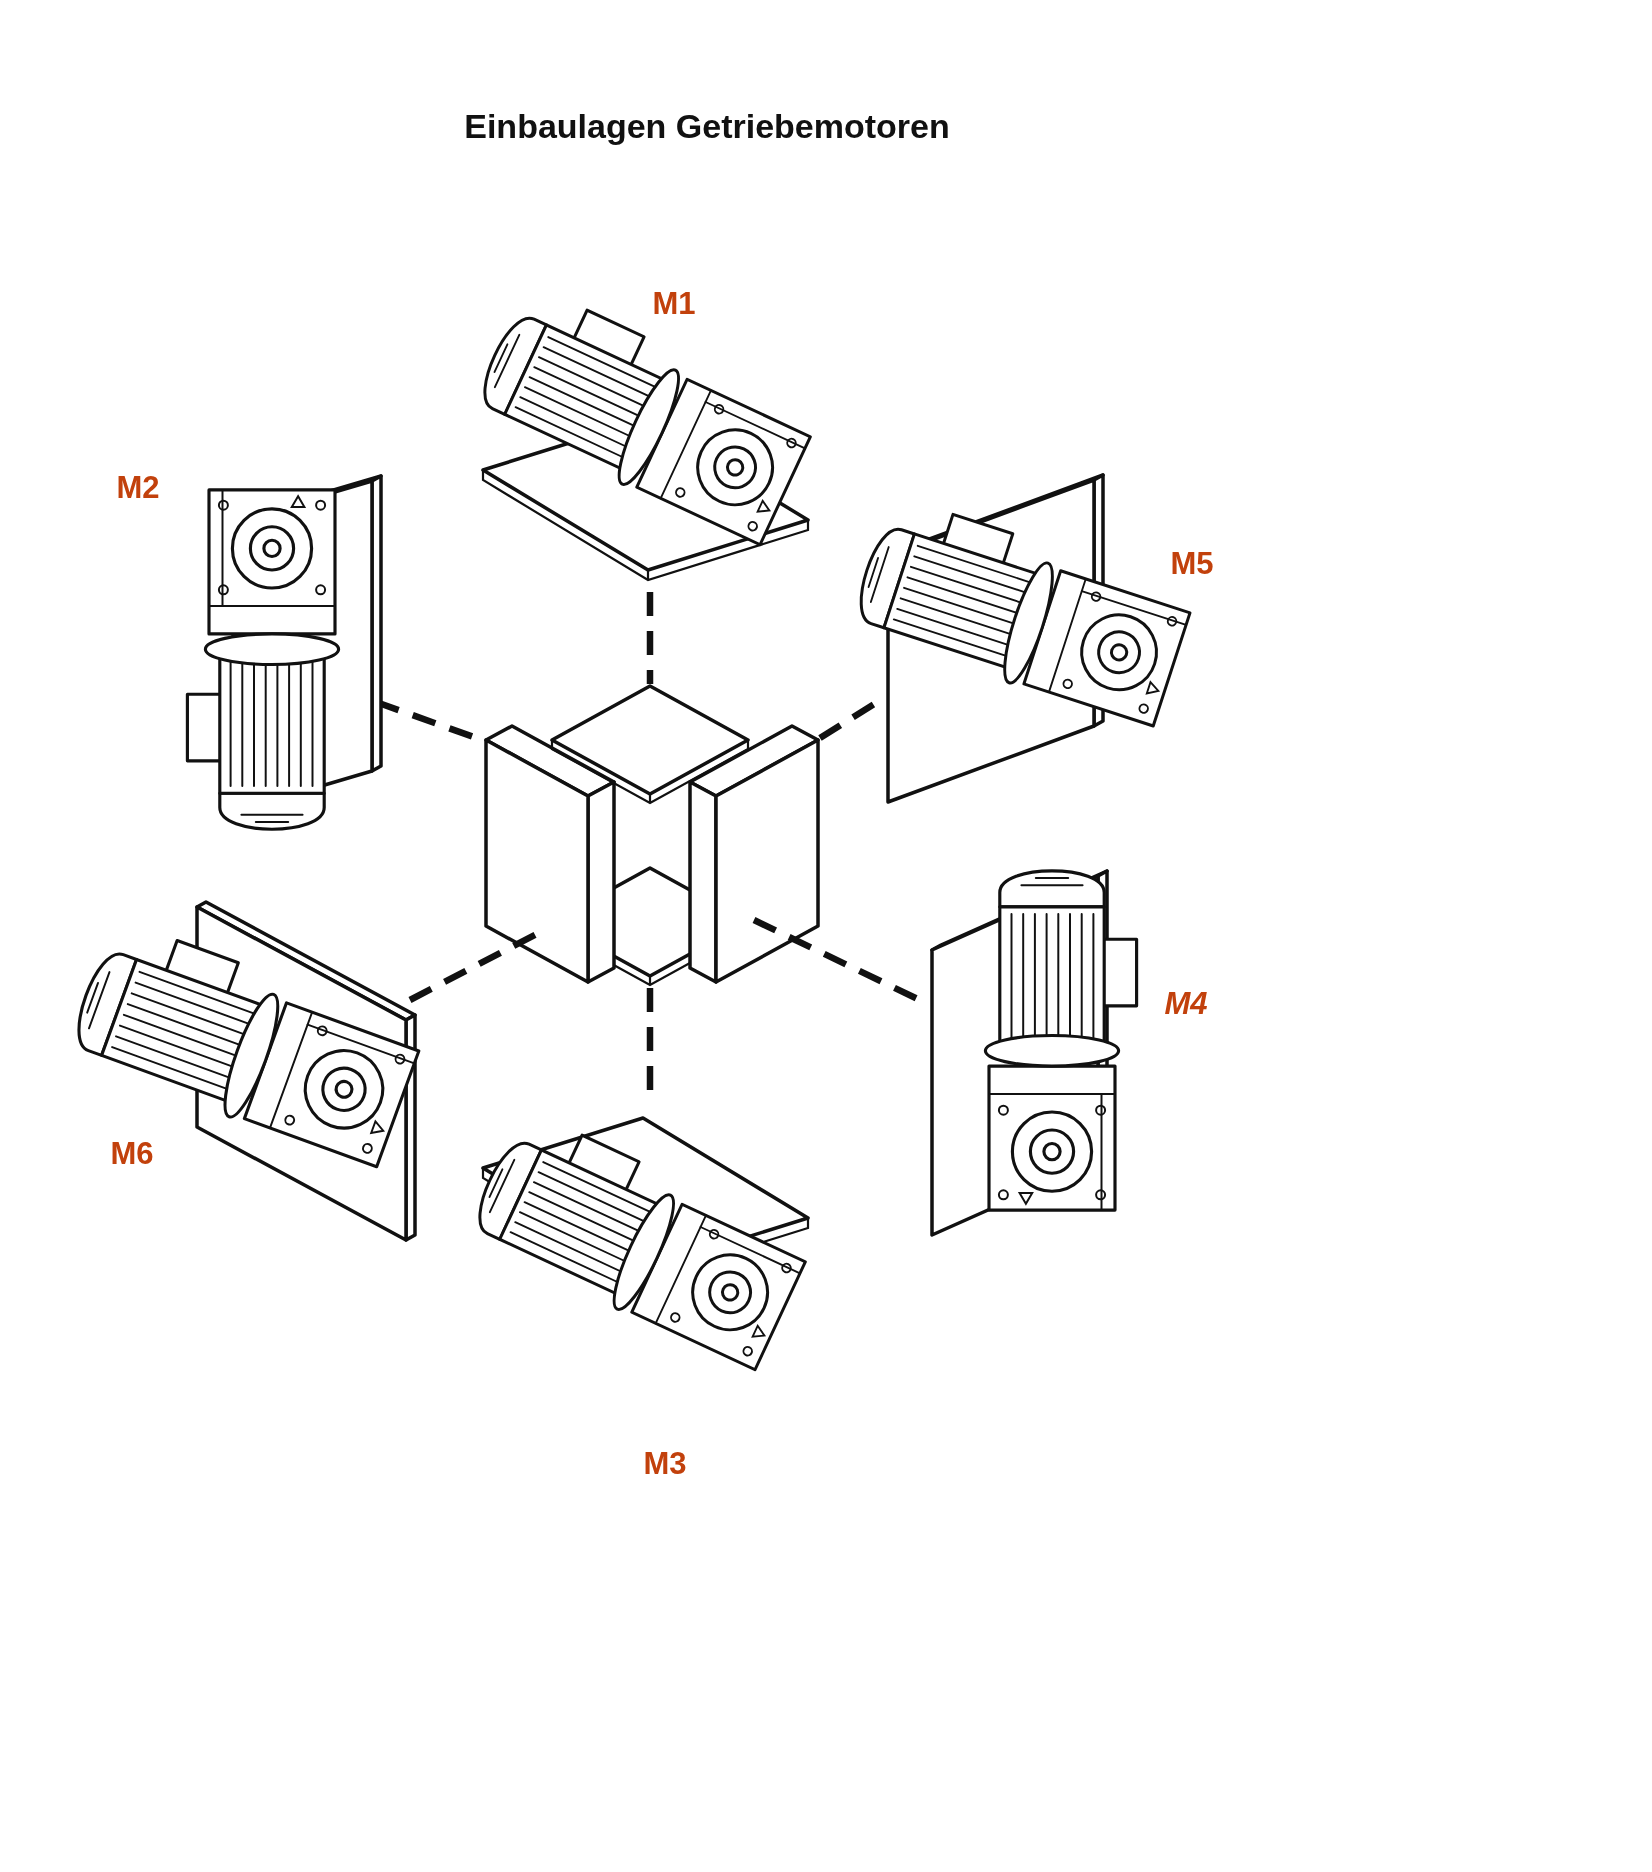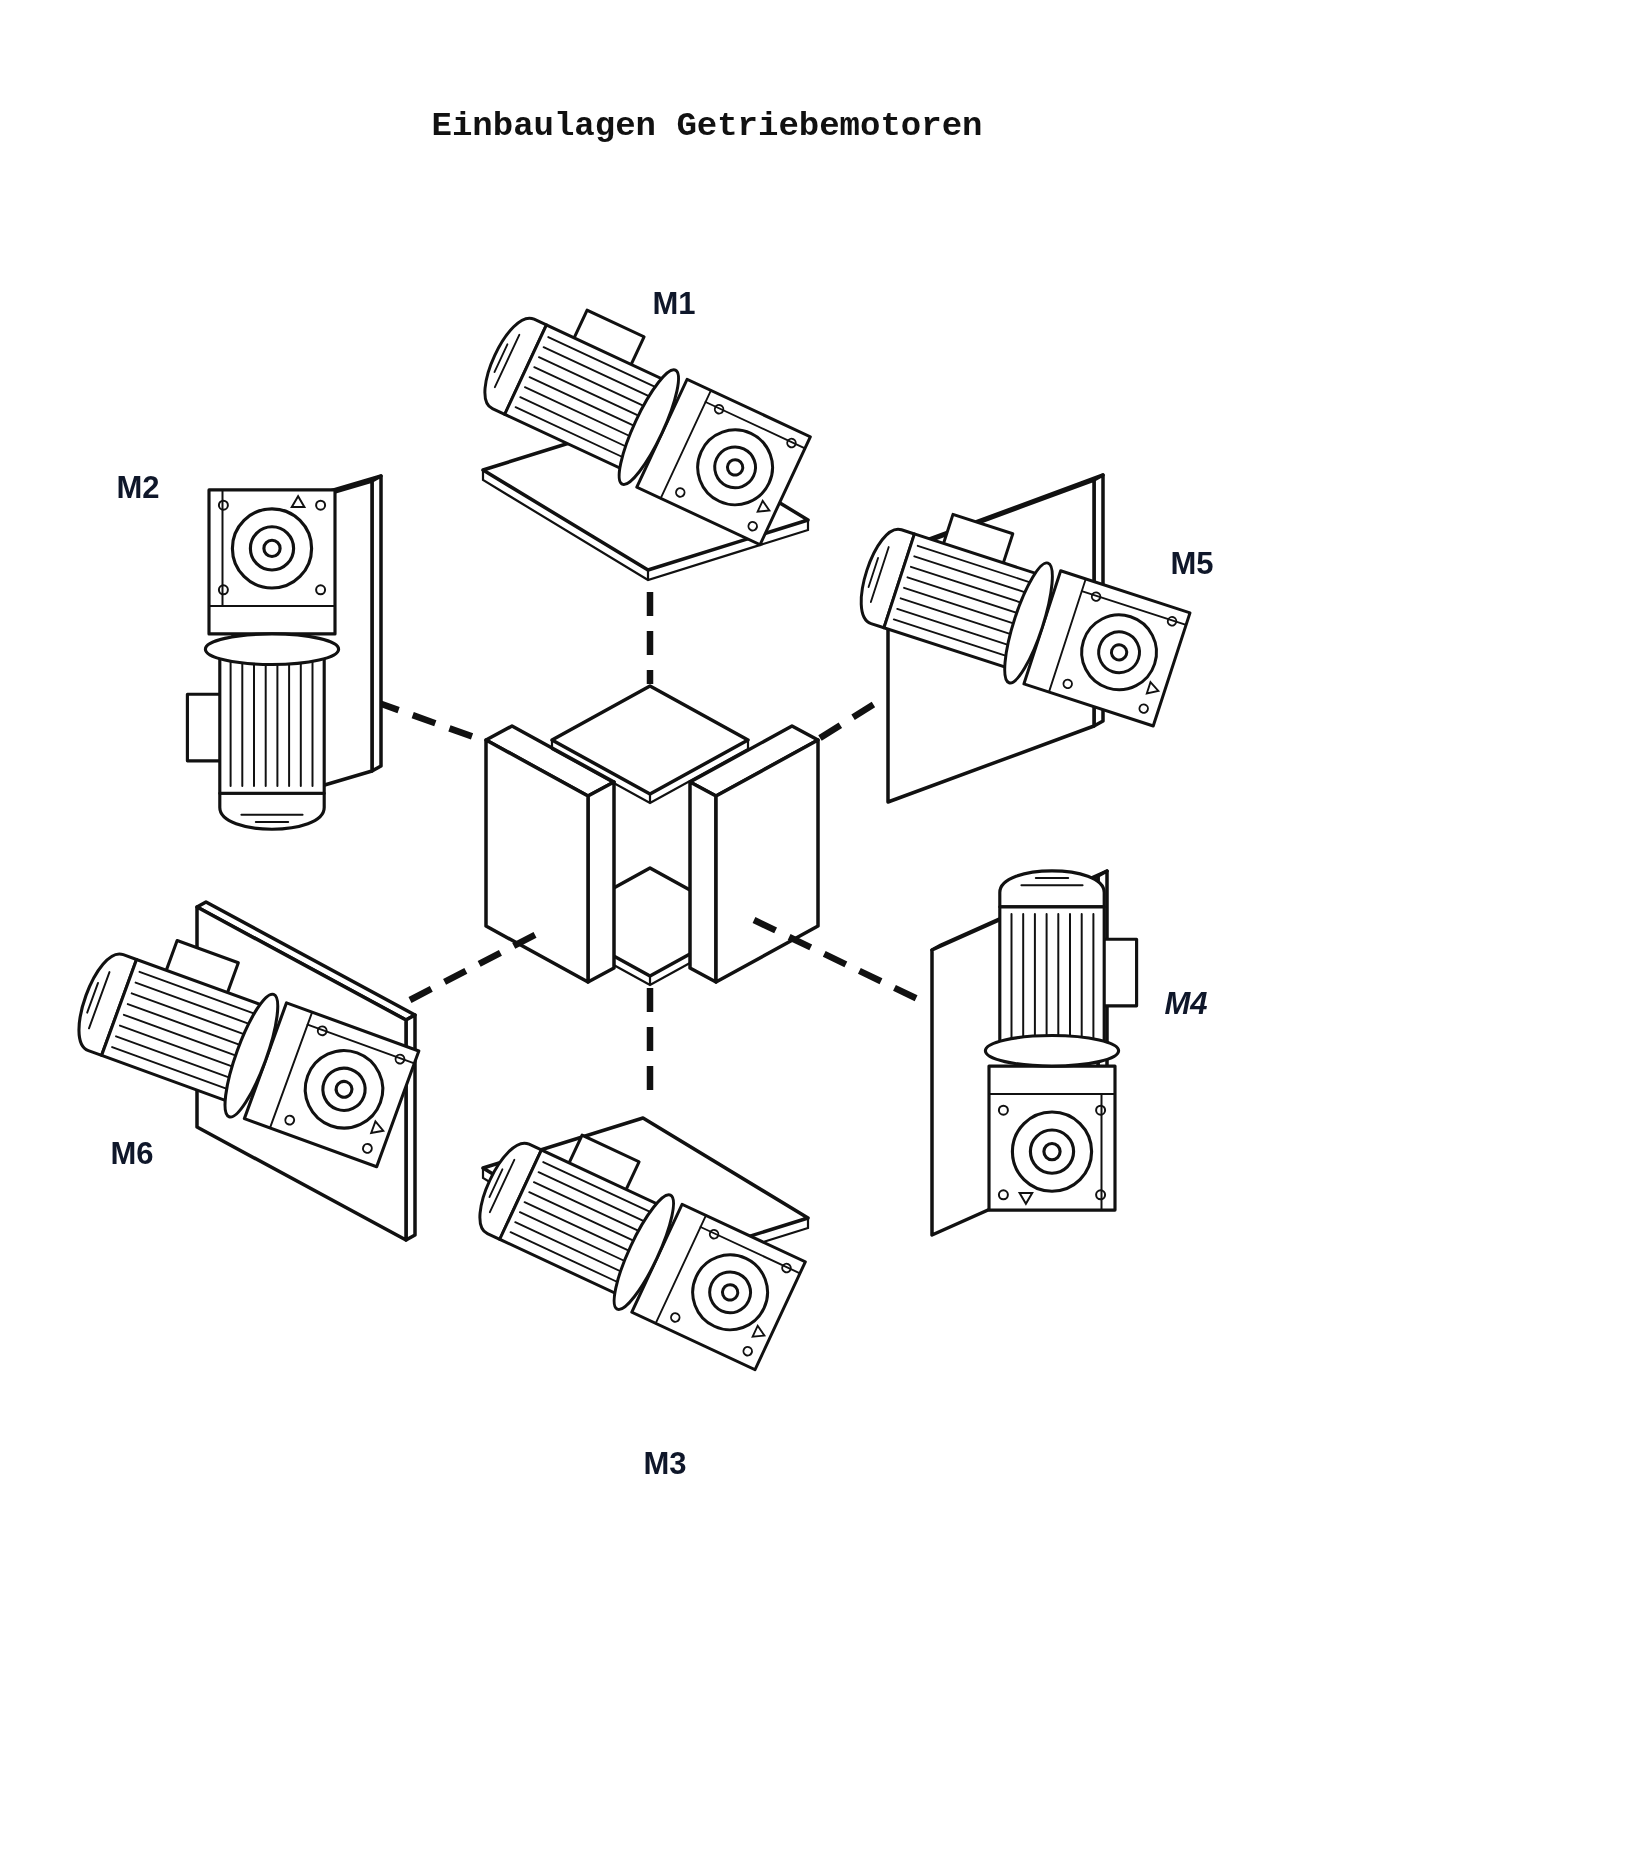--- a/index.html
+++ b/index.html
@@ -18,28 +18,27 @@
   .title-block {
     position: absolute;
     left: 0;
     top: 104px;
     width: 1414px;
     text-align: center;
     font-weight: bold;
     font-size: 34px;
     line-height: 1.35;
     color: #111111;
-    font-family: Liberation Mono, monospace;
   }
   .pos-label {
     position: absolute;
     transform: translate(-50%, -50%);
     font-weight: bold;
     font-size: 31px;
-    color: #0f172a;
+    color: #c2410c;
     white-space: nowrap;
   }
   svg.diagram {
     position: absolute;
     left: 0;
     top: 0;
   }
   .ink {
     fill: #ffffff;
     stroke: #111111;

